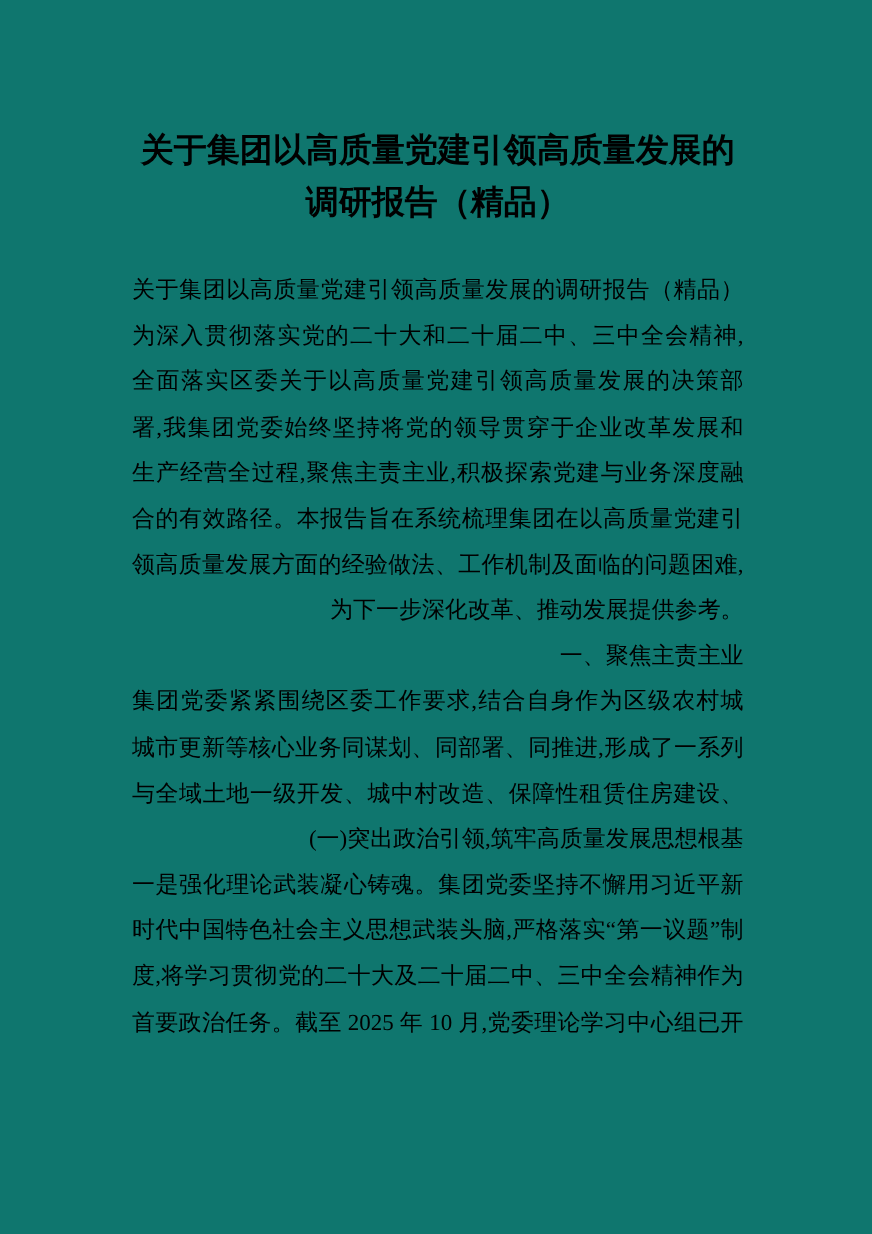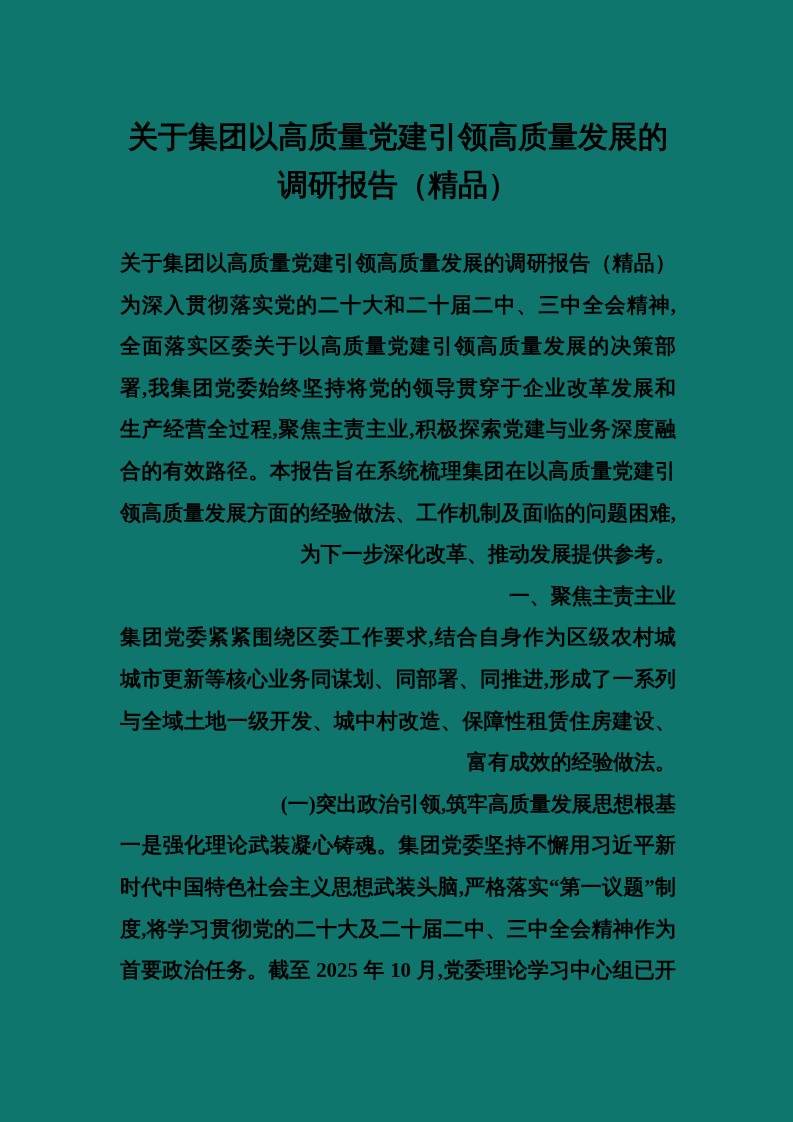--- a/index.html
+++ b/index.html
@@ -21,21 +21,21 @@
   .doc-title {
     margin: 0 0 34px 0;
     font-size: 30px;
     font-weight: 700;
     line-height: 48px;
     text-align: center;
     letter-spacing: 0;
   }
   .doc-body {
     font-size: 20.9px;
-    font-weight: 700;
+    font-weight: 400;
   }
   .doc-body .line {
     height: 41.6px;
     line-height: 41.6px;
     overflow: hidden;
     white-space: normal;
     text-align: right;
   }
   .doc-body .line.fill {
     text-align: justify;
@@ -59,21 +59,20 @@
     <div class="line fill">全面落实区委关于以高质量党建引领高质量发展的决策部</div>
     <div class="line fill">署,我集团党委始终坚持将党的领导贯穿于企业改革发展和</div>
     <div class="line fill">生产经营全过程,聚焦主责主业,积极探索党建与业务深度融</div>
     <div class="line fill">合的有效路径。本报告旨在系统梳理集团在以高质量党建引</div>
     <div class="line fill">领高质量发展方面的经验做法、工作机制及面临的问题困难,</div>
     <div class="line">为下一步深化改革、推动发展提供参考。</div>
     <div class="line">一、聚焦主责主业</div>
     <div class="line fill">集团党委紧紧围绕区委工作要求,结合自身作为区级农村城</div>
     <div class="line fill">城市更新等核心业务同谋划、同部署、同推进,形成了一系列</div>
     <div class="line fill">与全域土地一级开发、城中村改造、保障性租赁住房建设、</div>
-    <div class="line">富有成效的经验做法。</div>
     <div class="line">(一)突出政治引领,筑牢高质量发展思想根基</div>
     <div class="line fill">一是强化理论武装凝心铸魂。集团党委坚持不懈用习近平新</div>
     <div class="line fill">时代中国特色社会主义思想武装头脑,严格落实“第一议题”制</div>
     <div class="line fill">度,将学习贯彻党的二十大及二十届二中、三中全会精神作为</div>
     <div class="line fill">首要政治任务。截至 2025 年 10 月,党委理论学习中心组已开</div>
   </div>
 
 </div>
 
 </body></html>

